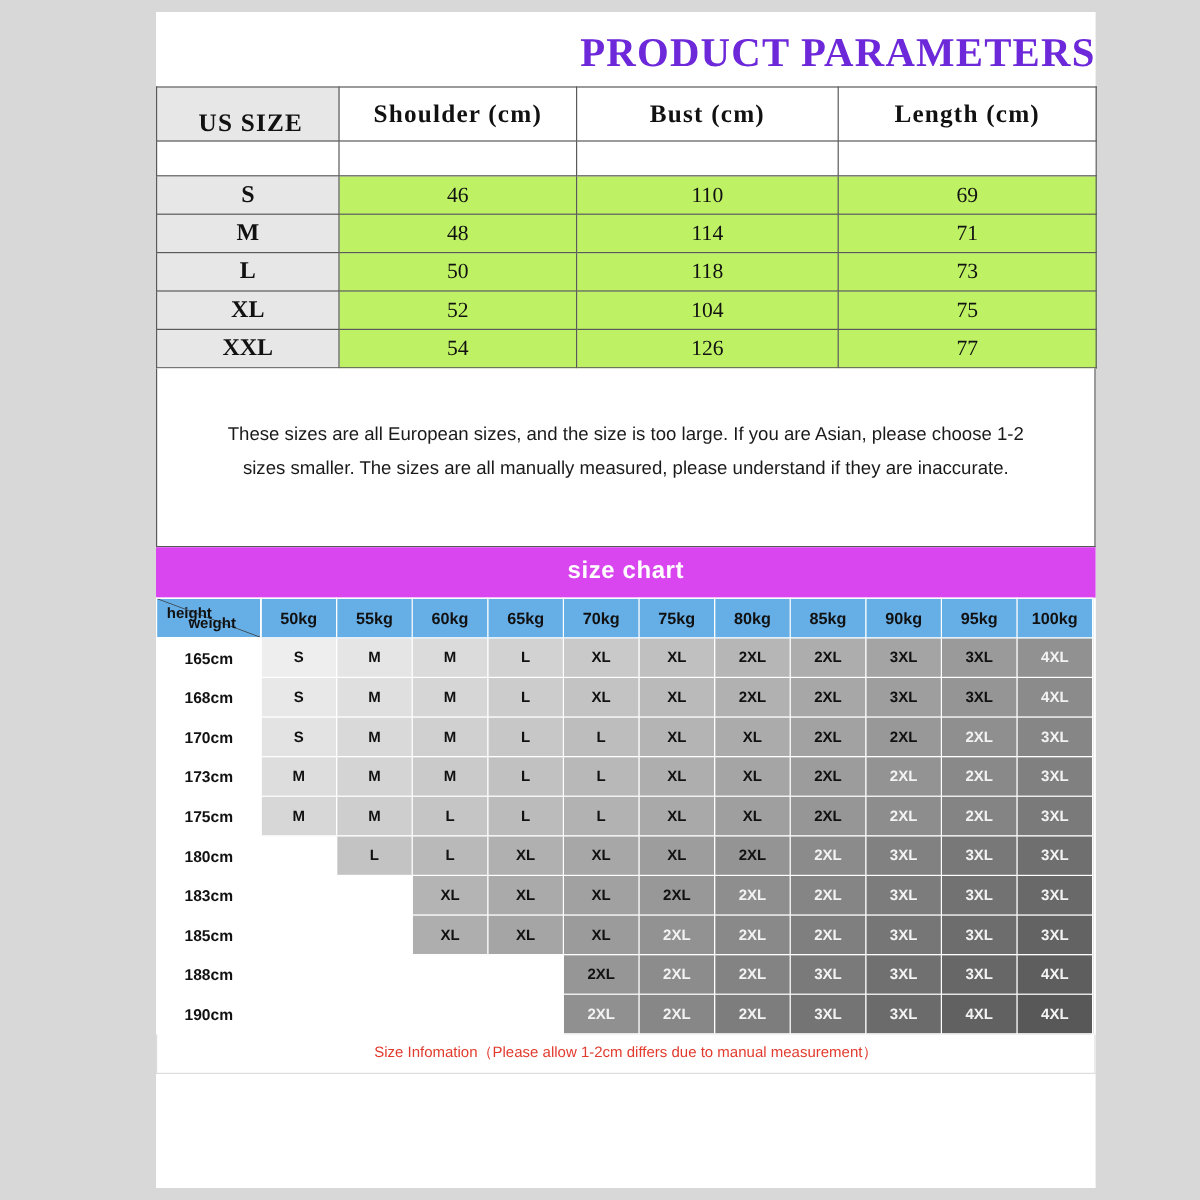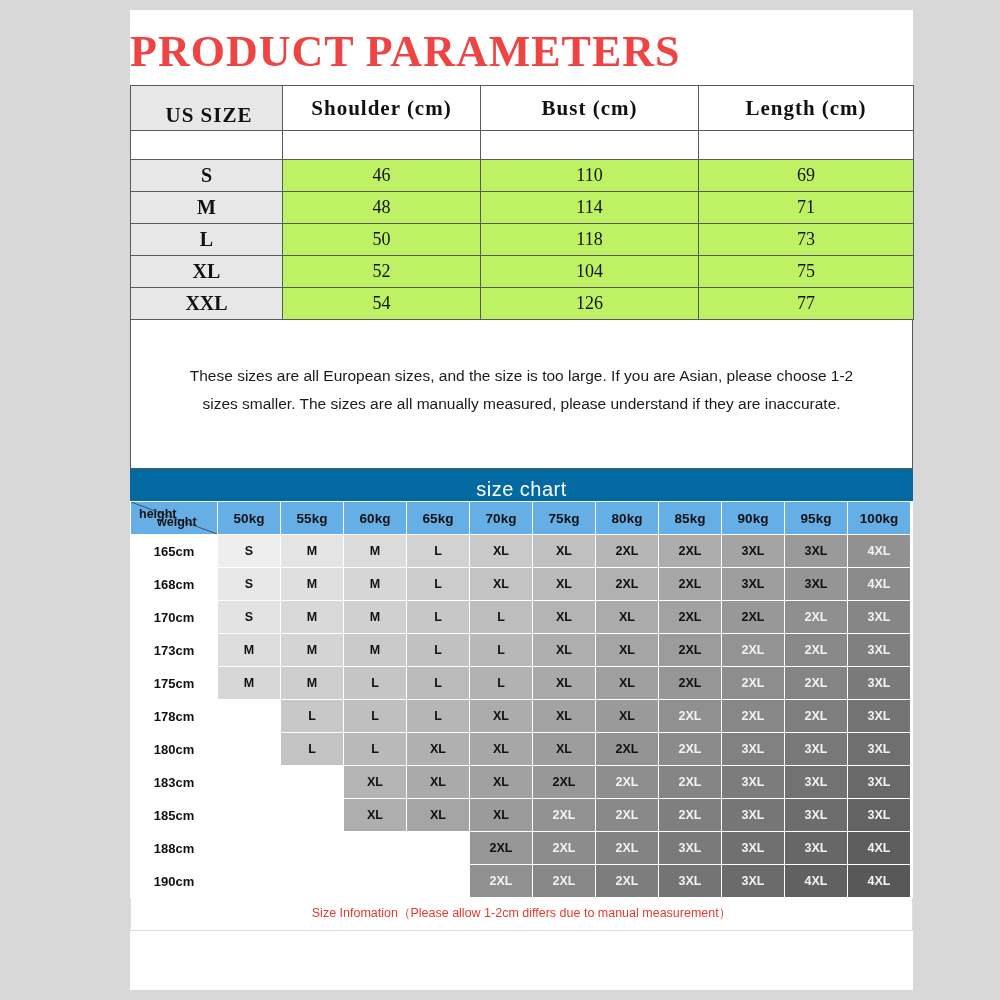--- a/index.html
+++ b/index.html
@@ -17,26 +17,26 @@
     position: absolute;
     left: 130px;
     top: 10px;
     width: 783px;
     height: 980px;
     background: #ffffff;
   }
 
   
   .pp-title {
-    text-align: left;
+    text-align: right;
     font-family: "Liberation Serif", serif;
     font-weight: bold;
-    font-size: 44px;
+    font-size: 34px;
     letter-spacing: 1px;
-    color: #ef4444;
+    color: #6d28d9;
     padding-top: 16px;
     padding-bottom: 8px;
   }
 
   
   table.params {
     border-collapse: collapse;
     width: 783px;
     table-layout: fixed;
     font-family: "Liberation Serif", serif;
@@ -95,26 +95,27 @@
     color: #1a1a1a;
   }
 
   
   .sc-wrap {
     width: 783px;
     box-sizing: border-box;
     background: #fff;
   }
   .sc-title {
-    background: #0369a1;
+    background: #d946ef;
     color: #fff;
     text-align: center;
     font-size: 20px;
-    padding: 9px 0 0 0;
+    padding: 9px 0 10px 0;
     letter-spacing: 0.5px;
+    font-weight: bold;
   }
   table.sizechart {
     border-collapse: collapse;
     width: 670px;
     table-layout: fixed;
     font-size: 12.5px;
   }
   table.sizechart td {
     border: 1px solid #ffffff;
     text-align: center;
@@ -340,34 +341,20 @@
             <td style="background: rgb(187, 187, 187); color: rgb(17, 17, 17);">L</td>
             <td style="background: rgb(178, 178, 178); color: rgb(17, 17, 17);">L</td>
             <td style="background: rgb(169, 169, 169); color: rgb(17, 17, 17);">XL</td>
             <td style="background: rgb(159, 159, 159); color: rgb(17, 17, 17);">XL</td>
             <td style="background: rgb(150, 150, 150); color: rgb(17, 17, 17);">2XL</td>
             <td style="background: rgb(141, 141, 141); color: rgb(242, 242, 242);">2XL</td>
             <td style="background: rgb(132, 132, 132); color: rgb(242, 242, 242);">2XL</td>
             <td style="background: rgb(122, 122, 122); color: rgb(242, 242, 242);">3XL</td>
           </tr>
           <tr>
-            <td class="sc-rowhead">178cm</td>
-            <td style="background: rgb(255, 255, 255); color: rgb(17, 17, 17);"></td>
-            <td style="background: rgb(200, 200, 200); color: rgb(17, 17, 17);">L</td>
-            <td style="background: rgb(191, 191, 191); color: rgb(17, 17, 17);">L</td>
-            <td style="background: rgb(182, 182, 182); color: rgb(17, 17, 17);">L</td>
-            <td style="background: rgb(172, 172, 172); color: rgb(17, 17, 17);">XL</td>
-            <td style="background: rgb(163, 163, 163); color: rgb(17, 17, 17);">XL</td>
-            <td style="background: rgb(154, 154, 154); color: rgb(17, 17, 17);">XL</td>
-            <td style="background: rgb(144, 144, 144); color: rgb(242, 242, 242);">2XL</td>
-            <td style="background: rgb(135, 135, 135); color: rgb(242, 242, 242);">2XL</td>
-            <td style="background: rgb(126, 126, 126); color: rgb(242, 242, 242);">2XL</td>
-            <td style="background: rgb(116, 116, 116); color: rgb(242, 242, 242);">3XL</td>
-          </tr>
-          <tr>
             <td class="sc-rowhead">180cm</td>
             <td style="background: rgb(255, 255, 255); color: rgb(17, 17, 17);"></td>
             <td style="background: rgb(195, 195, 195); color: rgb(17, 17, 17);">L</td>
             <td style="background: rgb(185, 185, 185); color: rgb(17, 17, 17);">L</td>
             <td style="background: rgb(176, 176, 176); color: rgb(17, 17, 17);">XL</td>
             <td style="background: rgb(167, 167, 167); color: rgb(17, 17, 17);">XL</td>
             <td style="background: rgb(157, 157, 157); color: rgb(17, 17, 17);">XL</td>
             <td style="background: rgb(148, 148, 148); color: rgb(17, 17, 17);">2XL</td>
             <td style="background: rgb(139, 139, 139); color: rgb(242, 242, 242);">2XL</td>
             <td style="background: rgb(129, 129, 129); color: rgb(242, 242, 242);">3XL</td>

